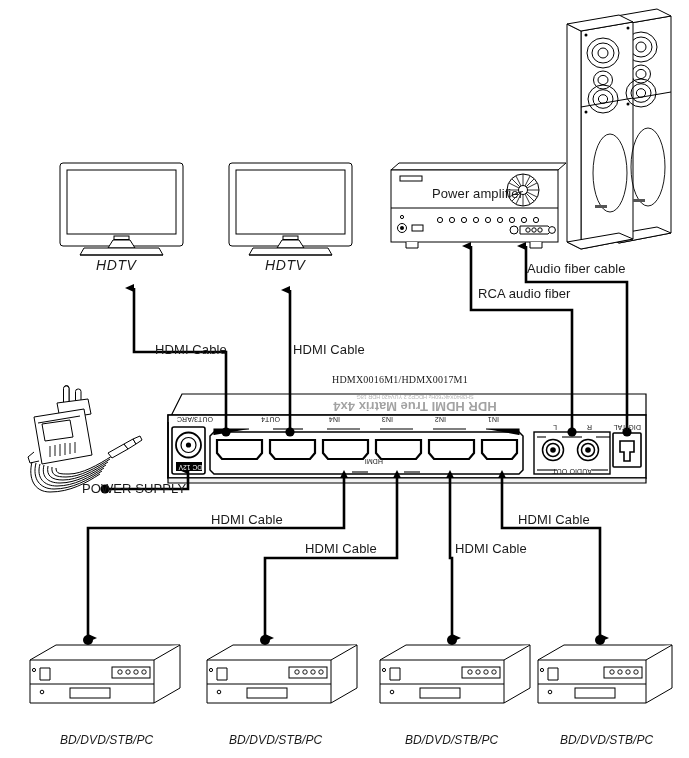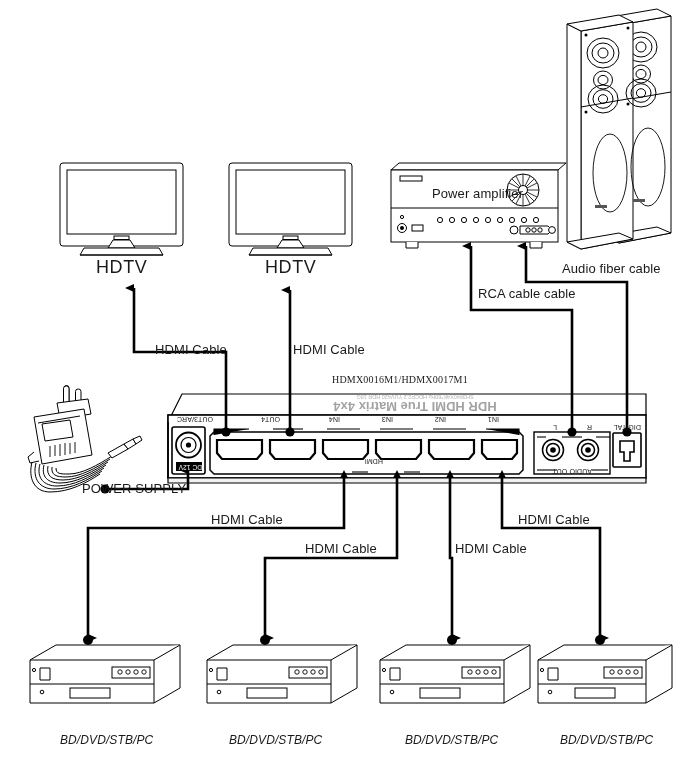--- a/index.html
+++ b/index.html
@@ -16,21 +16,21 @@
     overflow:hidden;
   }
   .lbl{
     position:absolute;
     font-size:13px;
     color:#1a1a1a;
     white-space:nowrap;
     line-height:1;
     letter-spacing:0.1px;
   }
-  .lbl-big{font-size:18px;letter-spacing:0.6px;}
+  .lbl-big{font-size:14px;letter-spacing:0.6px;font-style:italic;}
   .lbl-model{font-size:10px;font-family:"Liberation Serif",serif;letter-spacing:0.2px;}
   .lbl-src{font-size:12px;font-style:italic;}
   .svgwrap{position:absolute;left:0;top:0;}
   svg{display:block;}
 </style>
 </head>
 <body>
 
 <div id="diagram">
 
@@ -424,22 +424,22 @@
   </svg>
   </div>
 
   <div class="lbl" style="left:432px;top:145px;margin-top:42px;">Power amplifier</div>
 
   <div class="lbl lbl-big" style="left:96px;top:258px;">HDTV</div>
   <div class="lbl lbl-big" style="left:265px;top:258px;">HDTV</div>
 
   <div class="lbl" style="left:155px;top:343px;">HDMI Cable</div>
   <div class="lbl" style="left:293px;top:343px;">HDMI Cable</div>
-  <div class="lbl" style="left:478px;top:287px;">RCA cable cable</div>
-  <div class="lbl" style="left:527px;top:262px;padding-left:35px;">Audio fiber cable</div>
+  <div class="lbl" style="left:478px;top:287px;">RCA audio fiber</div>
+  <div class="lbl" style="left:527px;top:262px;">Audio fiber cable</div>
 
   <div class="lbl lbl-model" style="left:332px;top:375px;">HDMX0016M1/HDMX0017M1</div>
 
   <div class="lbl" style="left:82px;top:482px;text-align:right;">POWER SUPPLY</div>
 
   <div class="lbl" style="left:213px;top:423px;font-size:7px;transform:rotate(180deg);transform-origin:left top;">OUT3/ARC</div>
   <div class="lbl" style="left:280px;top:423px;font-size:7px;transform:rotate(180deg);transform-origin:left top;">OUT4</div>
   <div class="lbl" style="left:340px;top:423px;font-size:7px;transform:rotate(180deg);transform-origin:left top;">IN4</div>
   <div class="lbl" style="left:393px;top:423px;font-size:7px;transform:rotate(180deg);transform-origin:left top;">IN3</div>
   <div class="lbl" style="left:446px;top:423px;font-size:7px;transform:rotate(180deg);transform-origin:left top;">IN2</div>

